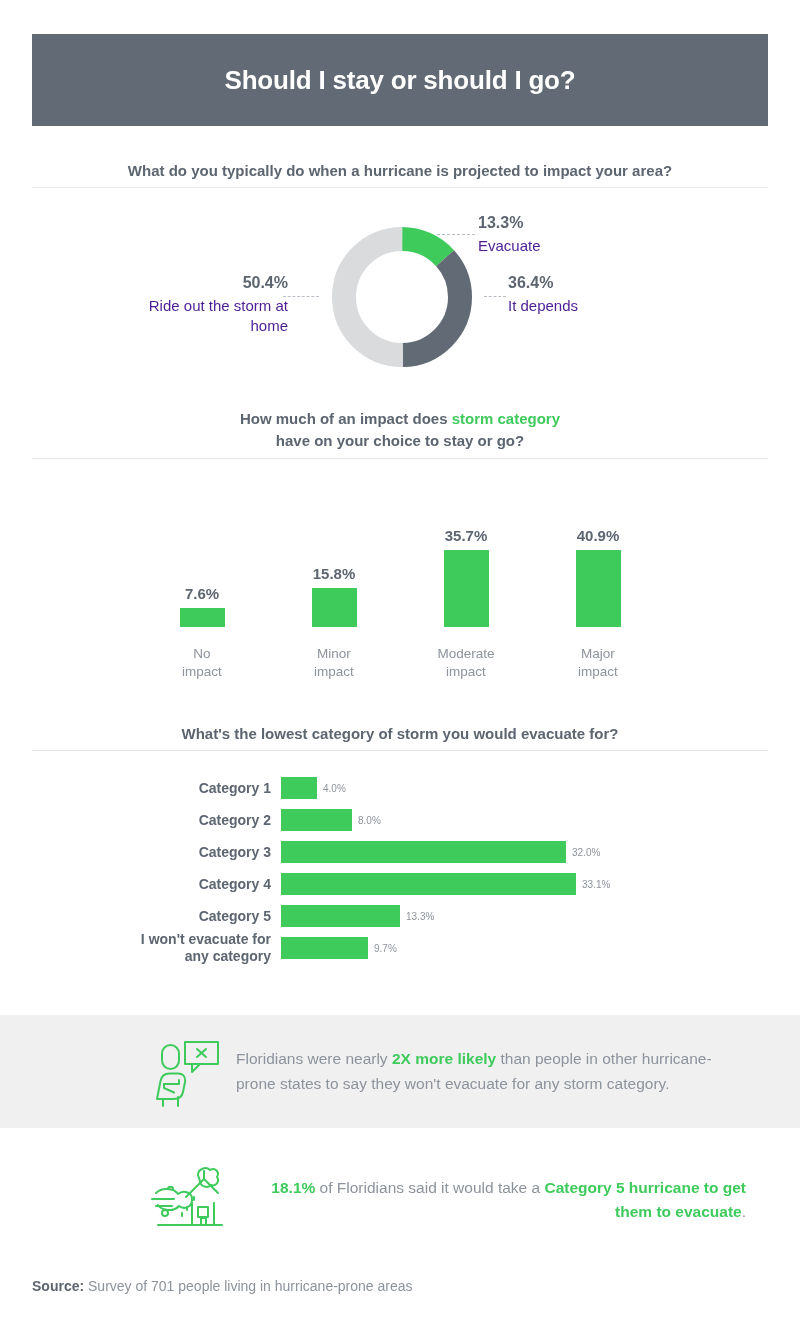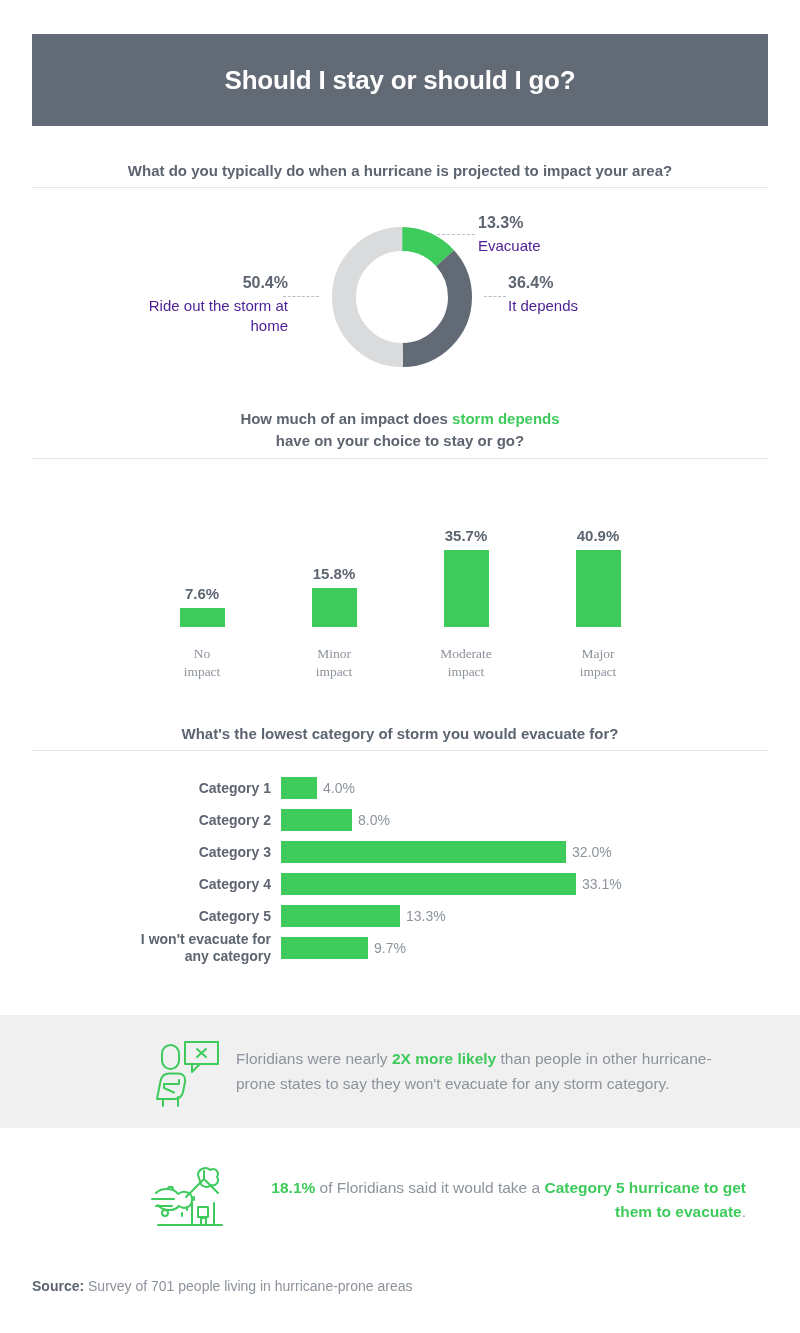--- a/index.html
+++ b/index.html
@@ -103,21 +103,21 @@
     align-items: center;
   }
   .vbar-val {
     font-size: 15px; font-weight: bold; color: #5d6571;
     margin-bottom: 6px;
   }
   .vbar-rect { width: 45px; background: #3ecb5c; }
   .vbar-cat {
     position: absolute;
     bottom: 4px; left: 0; right: 0;
-    font-size: 13.5px; color: #8d939c; line-height: 1.35; font-family: Liberation Serif, serif;
+    font-size: 13.5px; color: #8d939c; line-height: 1.35;
   }
 
   
   .hbars {
     position: absolute;
     left: 32px; top: 772px;
     width: 736px;
   }
   .hrow {
     position: relative;
@@ -130,21 +130,21 @@
     width: 249px;
     text-align: right;
     padding-right: 10px;
     font-size: 14px;
     font-weight: bold;
     color: #5d6571;
     line-height: 1.2;
   }
   .hrow-bar { height: 22px; background: #3ecb5c; }
   .hrow-val {
-    font-size: 14px;
+    font-size: 10px;
     color: #8d939c;
     padding-left: 6px;
     white-space: nowrap;
   }
 
   
   .callout {
     position: absolute;
     left: 0; width: 800px;
     display: flex;
@@ -212,21 +212,21 @@
   <div class="donut-label lbl-evac">
     <span class="pct">13.3%</span>
     <span class="desc">Evacuate</span>
   </div>
   <div class="donut-label lbl-dep">
     <span class="pct">36.4%</span>
     <span class="desc">It depends</span>
   </div>
 
   <div class="section-head" style="top:408px;">
-    <span>How much of an impact does </span><span class="hl">storm depends</span><br>
+    <span>How much of an impact does </span><span class="hl">storm category</span><br>
     <span>have on your choice to stay or go?</span>
   </div>
   <div class="rule" style="top:458px;"></div>
 
   <div class="vbars">
 
     <div class="vbar-col" style="left:6px;">
       <div class="vbar-stack">
         <div class="vbar-val">7.6%</div>
         <div class="vbar-rect" style="height:19px;"></div>

